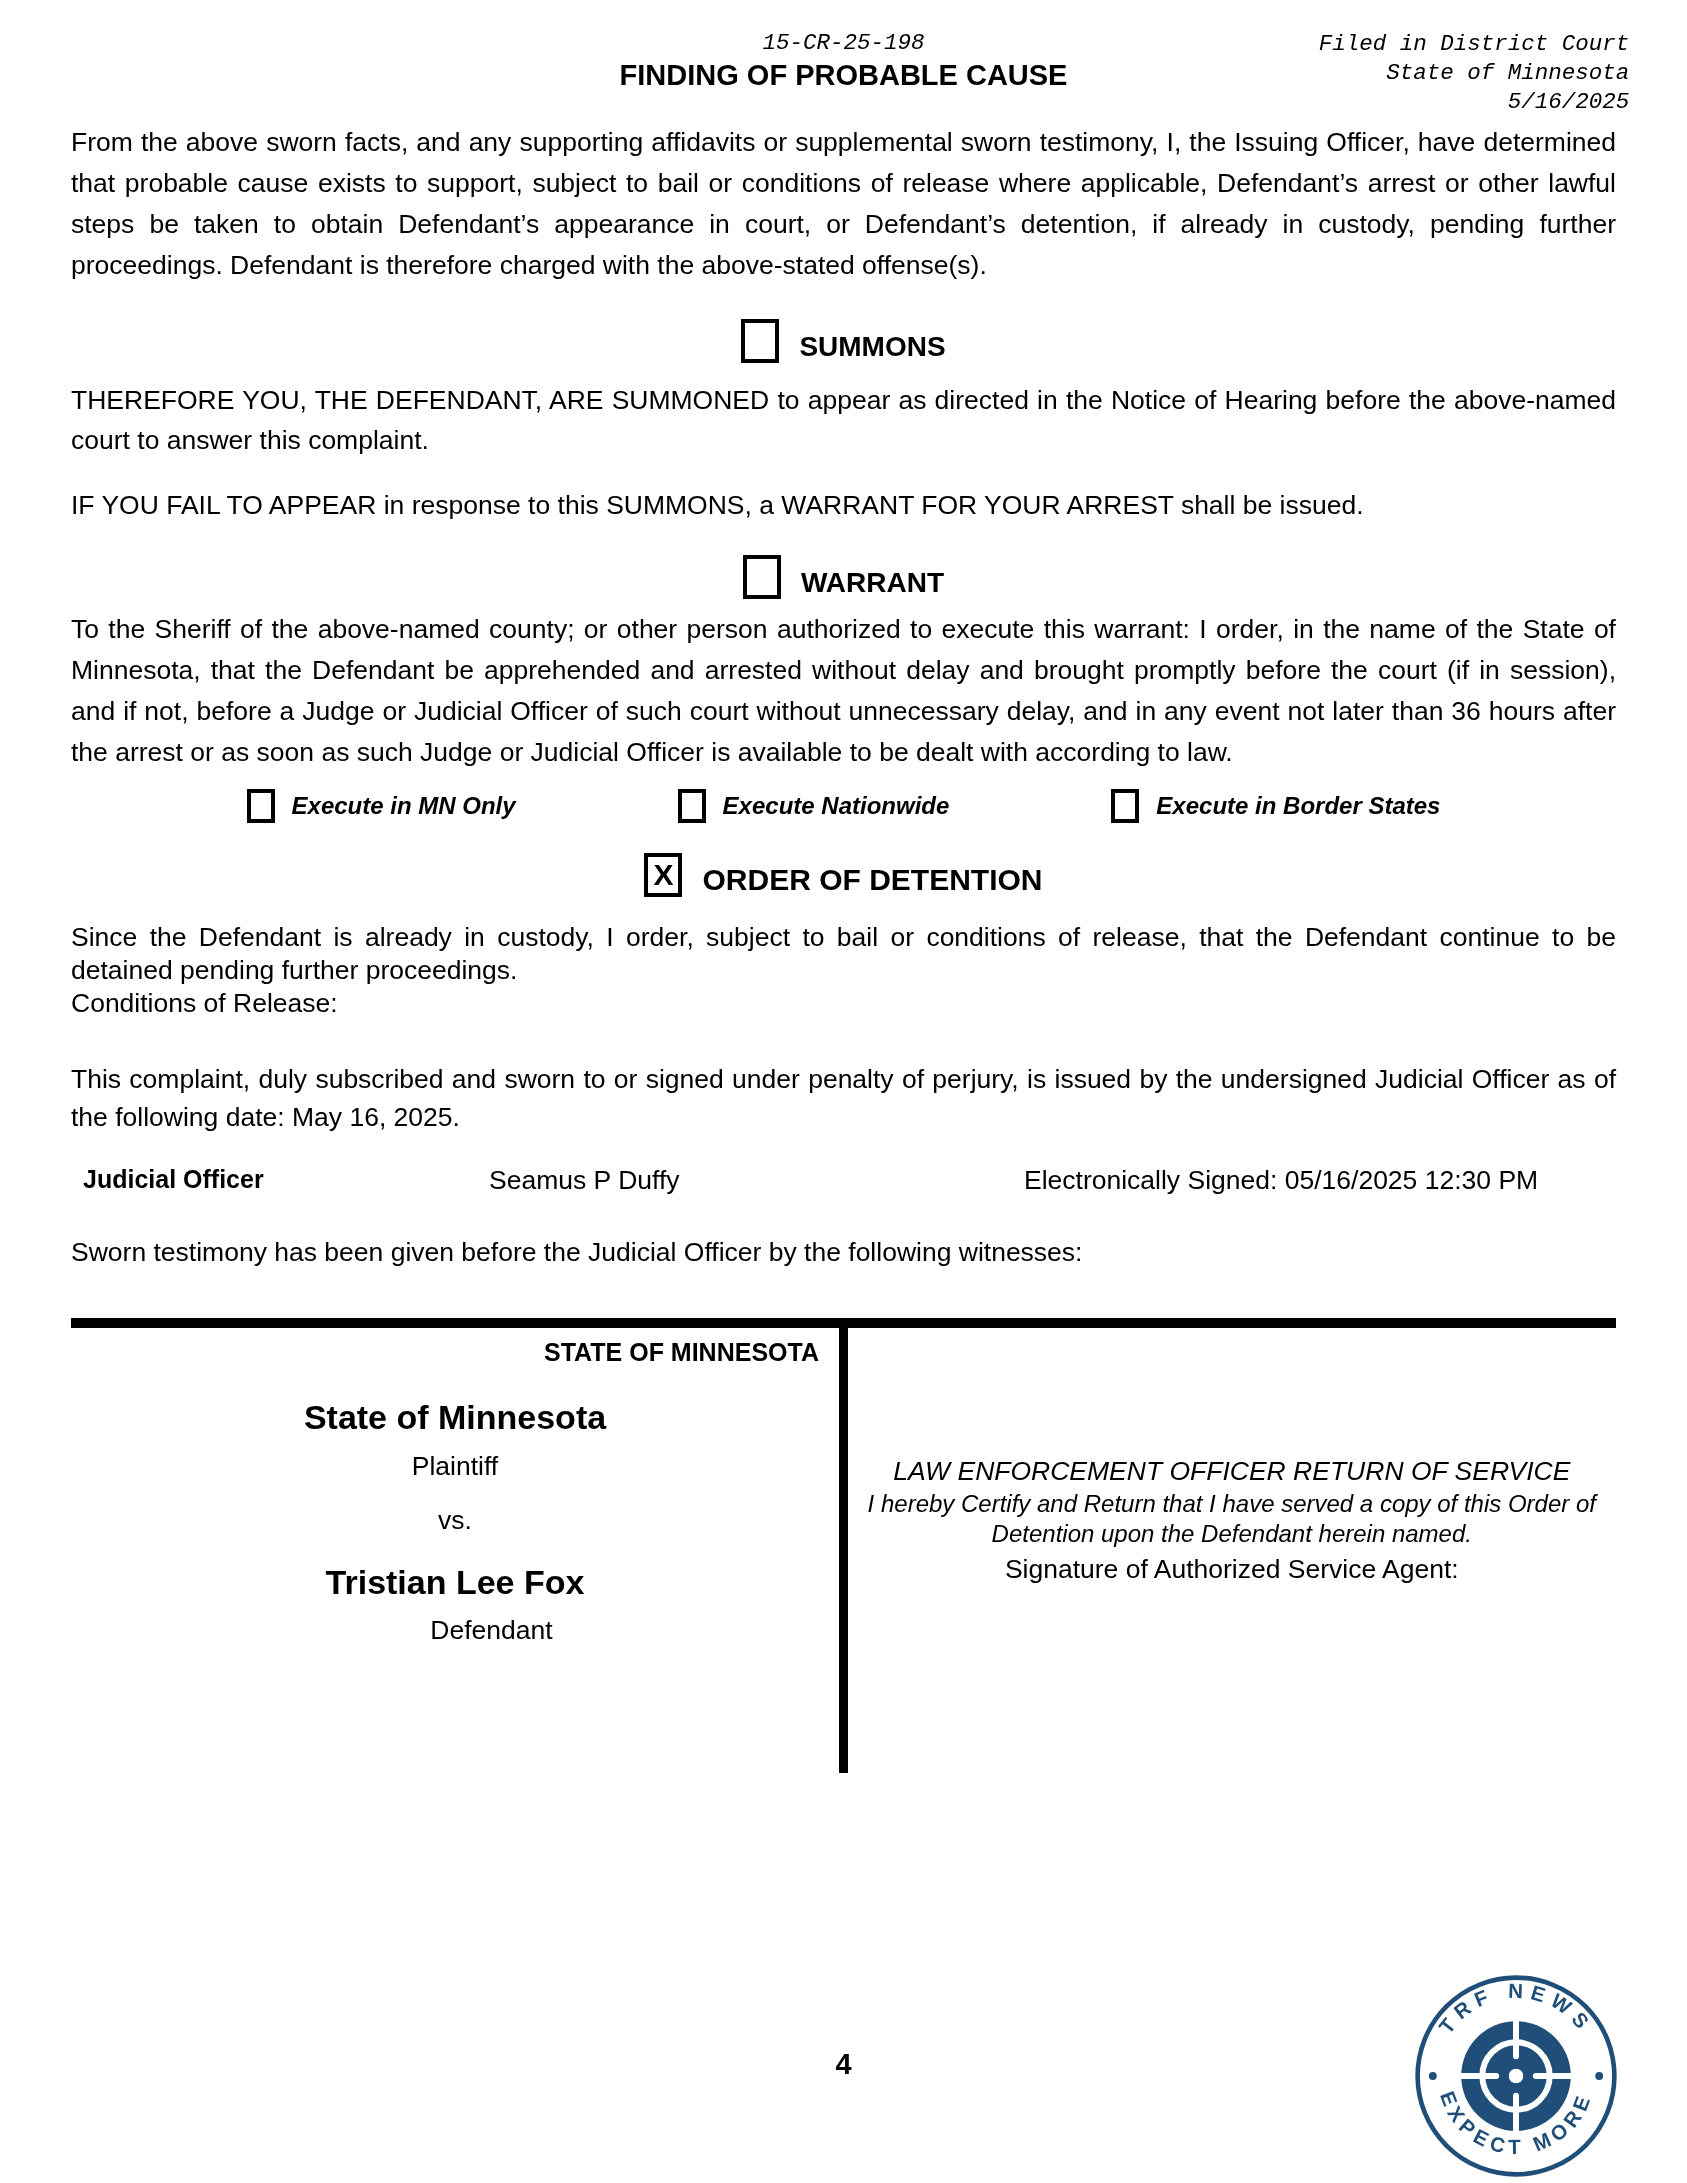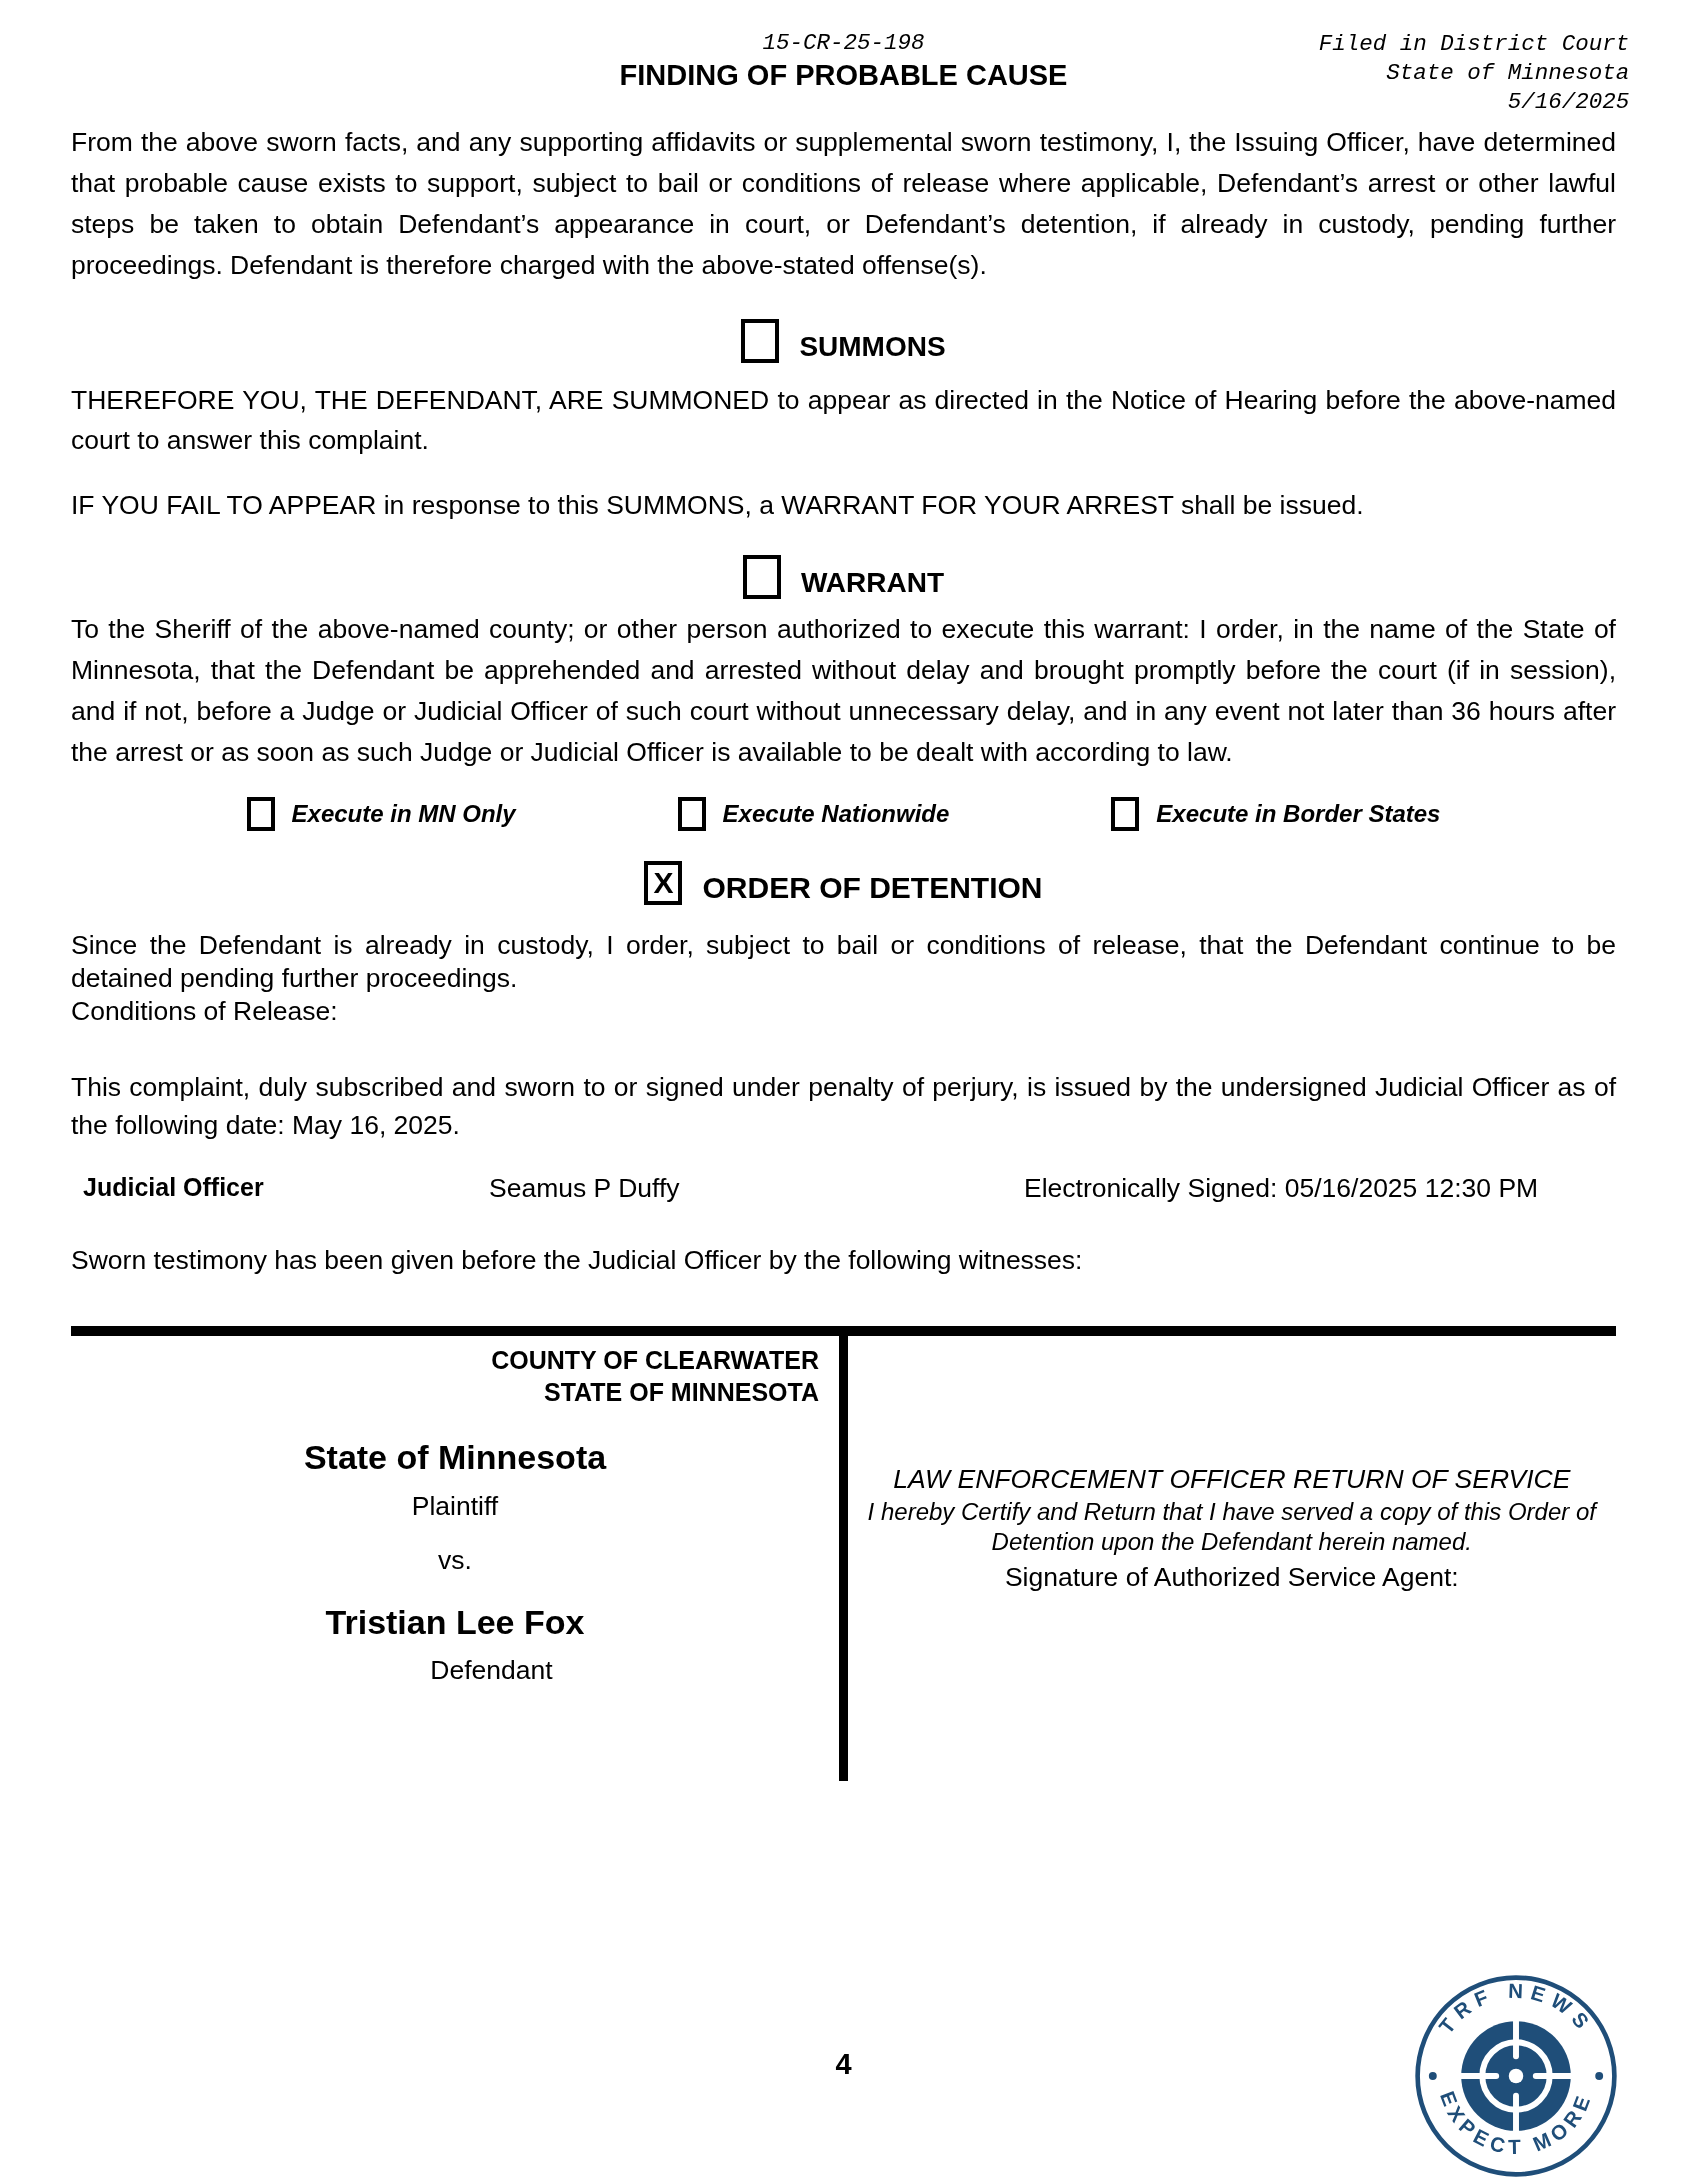--- a/index.html
+++ b/index.html
@@ -30,21 +30,21 @@
   .sect-warrant{margin-top:30px;}
   .sect-detention{margin-top:30px;}
   .cbx{box-sizing:border-box; border:4.6px solid #000; background:#fff;}
   .cbx-lg{width:38px; height:44px;}
   .cbx-sm{width:28px; height:34px; border-width:4px;}
   .cbx-x{display:flex; align-items:center; justify-content:center;
          font-weight:bold; font-size:30px; line-height:1;}
   .sect-label{font-weight:bold; font-size:28px;}
   .sect-label-lg{font-weight:bold; font-size:30px;}
   
-  .opts{display:flex; justify-content:center; gap:162px; margin-top:24px; align-items:center;}
+  .opts{display:flex; justify-content:center; gap:162px; margin-top:16px; align-items:center;}
   .opt{display:flex; align-items:center; gap:17px;}
   .opt-label{font-weight:bold; font-style:italic; font-size:24px; white-space:nowrap;}
   
   .jrow{position:relative; height:34px; margin-top:29px; font-size:26.5px;}
   .j-label{position:absolute; left:12px; top:0; font-weight:bold; font-size:25px;}
   .j-name{position:absolute; left:418px; top:0;}
   .j-signed{position:absolute; left:953px; top:0;}
   .sworn{font-size:26.5px; line-height:33px; margin-top:37px; text-align:left;}
   
   .cap{margin-top:49px; border-top:10px solid #000;}
@@ -127,21 +127,20 @@
     <span class="j-label">Judicial Officer</span>
     <span class="j-name">Seamus P Duffy</span>
     <span class="j-signed">Electronically Signed: 05/16/2025 12:30 PM</span>
   </div>
 
   <div class="sworn">Sworn testimony has been given before the Judicial Officer by the following witnesses:</div>
 
   <div class="cap">
     <div class="cap-inner">
       <div class="cap-left">
-        <div class="county">COUNTY OF CLEARWATER</div>
         <div class="county">STATE OF MINNESOTA</div>
         <div class="party-name name-plaintiff">State of Minnesota</div>
         <div class="party-role role-plaintiff">Plaintiff</div>
         <div class="party-role vs">vs.</div>
         <div class="party-name name-defendant">Tristian Lee Fox</div>
         <div class="party-role role-defendant">Defendant</div>
       </div>
       <div class="cap-div"></div>
       <div class="cap-right">
         <div class="ret-title">LAW ENFORCEMENT OFFICER RETURN OF SERVICE</div>

